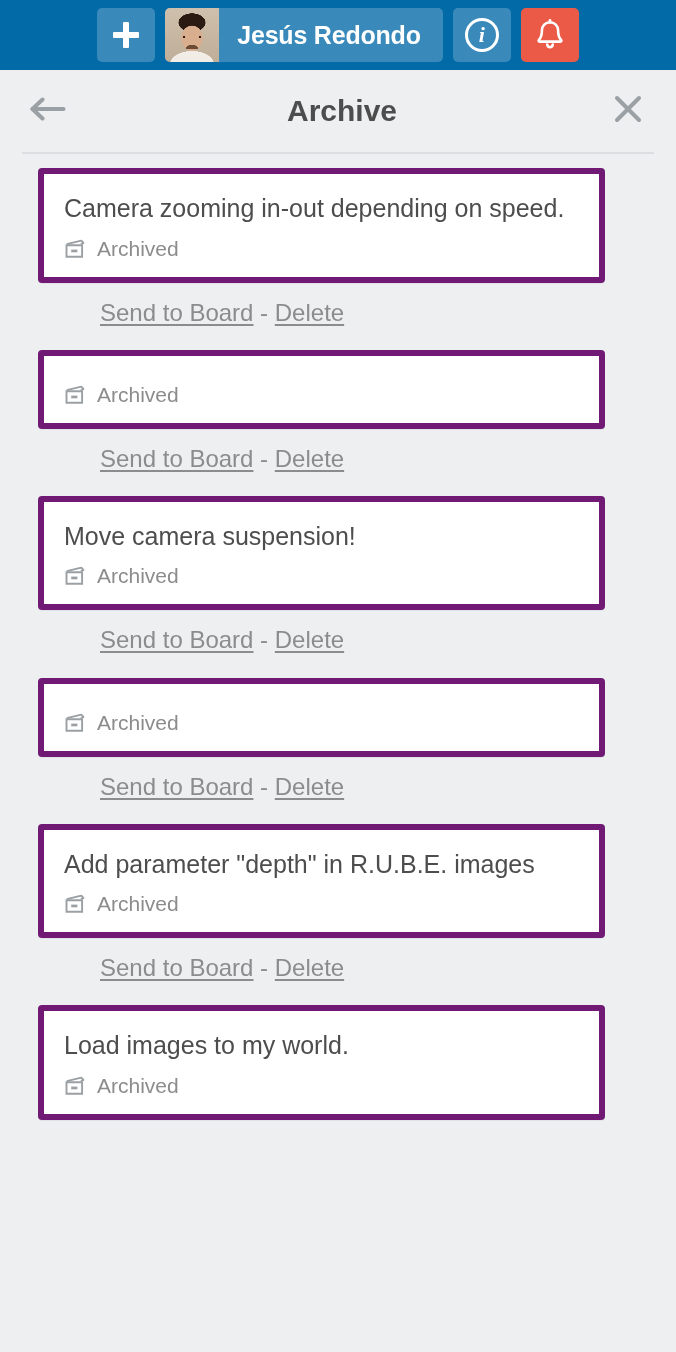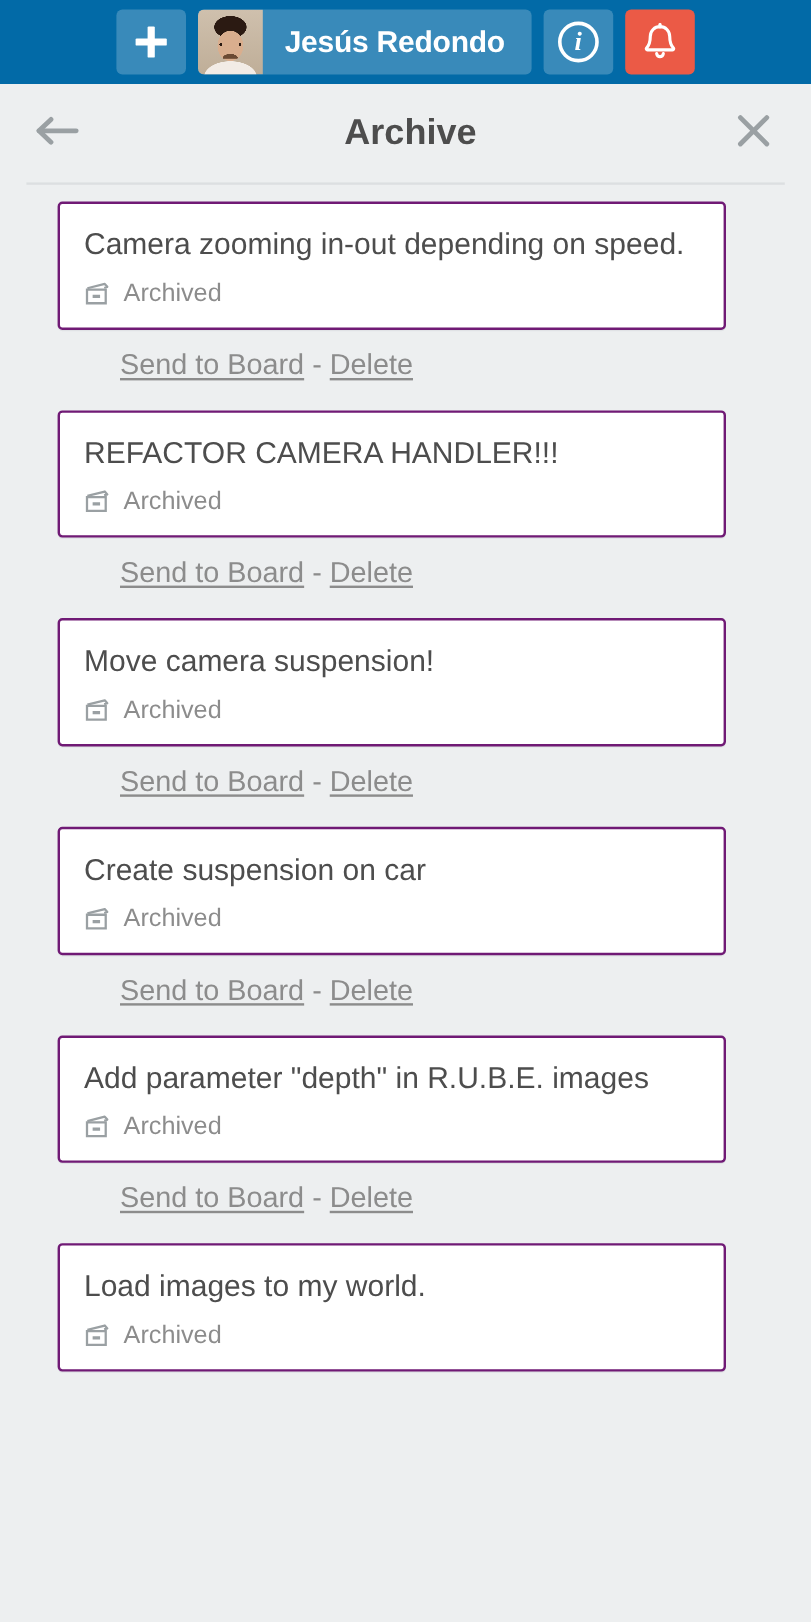--- a/index.html
+++ b/index.html
@@ -141,23 +141,23 @@
   }
 
   
   .archive-list {
     padding: 14px 0 0 0;
   }
 
   .archive-entry { margin-bottom: 0; }
 
   .card {
-    margin: 0 71px 0 48px;
+    margin: 0 71px 0 38px;
     background: #fff;
-    border: 2px solid #701a75;
+    border: 6px solid #701a75;
     border-radius: 4px;
     padding: 17px 20px 16px 20px;
     box-shadow: 0 1px 0 rgba(9,30,66,0.06);
   }
 
   .card-title {
     font-size: 25px;
     color: #4d4d4d;
     line-height: 1.42;
     word-wrap: break-word;
@@ -265,21 +265,20 @@
         <span class="card-meta-label">Archived</span>
       </div>
     </div>
     <div class="entry-actions">
       <a href="#">Send to Board</a><span class="sep"> - </span><a href="#">Delete</a>
     </div>
   </div>
 
   <div class="archive-entry">
     <div class="card">
-      <div class="card-title">REFACTOR CAMERA HANDLER!!!</div>
       <div class="card-meta">
         <span>
           <svg class="archive-box-icon" viewBox="0 0 22 22" fill="none">
             <path d="M2.5 7.3h15.6v11.4H2.5z" stroke="#9aa0a3" stroke-width="1.9"></path>
             <path d="M2.8 6.2 17.3 2.6l2.1 2.4-2.6.8" stroke="#9aa0a3" stroke-width="1.9" stroke-linejoin="round"></path>
             <path d="M7.2 11.6h6.2v2.7H7.2z" fill="#9aa0a3"></path>
           </svg>
         </span>
         <span class="card-meta-label">Archived</span>
       </div>
@@ -303,21 +302,20 @@
         <span class="card-meta-label">Archived</span>
       </div>
     </div>
     <div class="entry-actions">
       <a href="#">Send to Board</a><span class="sep"> - </span><a href="#">Delete</a>
     </div>
   </div>
 
   <div class="archive-entry">
     <div class="card">
-      <div class="card-title">Create suspension on car</div>
       <div class="card-meta">
         <span>
           <svg class="archive-box-icon" viewBox="0 0 22 22" fill="none">
             <path d="M2.5 7.3h15.6v11.4H2.5z" stroke="#9aa0a3" stroke-width="1.9"></path>
             <path d="M2.8 6.2 17.3 2.6l2.1 2.4-2.6.8" stroke="#9aa0a3" stroke-width="1.9" stroke-linejoin="round"></path>
             <path d="M7.2 11.6h6.2v2.7H7.2z" fill="#9aa0a3"></path>
           </svg>
         </span>
         <span class="card-meta-label">Archived</span>
       </div>

